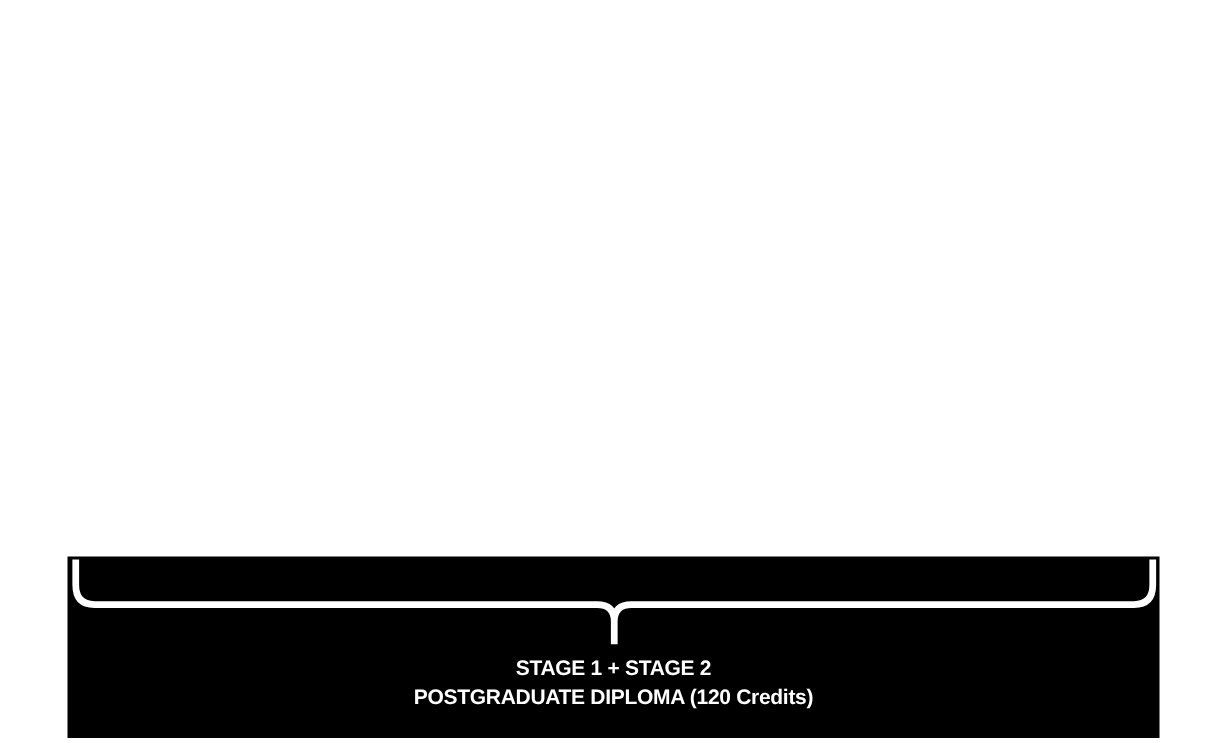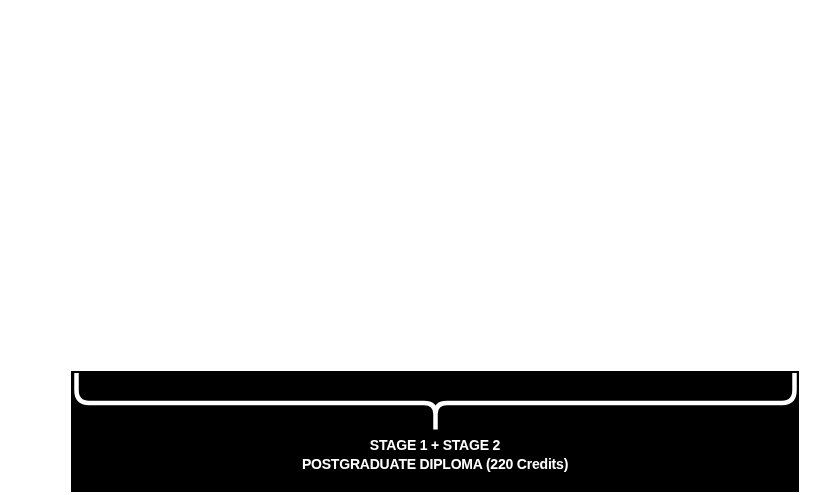--- a/index.html
+++ b/index.html
@@ -9,21 +9,20 @@
     height: 495px;
     background: #ffffff;
     overflow: hidden;
   }
   .canvas {
     position: relative;
     width: 793px;
     height: 495px;
     background: #ffffff;
     font-family: "Liberation Sans", sans-serif;
-    margin-left: 26px;
   }
   .panel-svg {
     position: absolute;
     left: 0;
     top: 0;
     display: block;
   }
   .label-block {
     position: absolute;
     left: 45px;
@@ -49,16 +48,16 @@
   <svg class="panel-svg" width="819" height="495" viewBox="0 0 819 495">
 
     <rect x="45" y="371" width="728" height="121" fill="#000000"></rect>
 
     <path d="M 50.5 373 L 50.5 390 Q 50.5 403 63 403 L 398 403 Q 409.5 403 409.5 414 L 409.5 429.5
              M 768.5 373 L 768.5 390 Q 768.5 403 756 403 L 421 403 Q 409.5 403 409.5 414" fill="none" stroke-width="4.5" stroke="#ffffff"></path>
   </svg>
 
   <div class="label-block">
     <div class="label-line">STAGE 1 + STAGE 2</div>
-    <div class="label-line">POSTGRADUATE DIPLOMA (220 Credits)</div>
+    <div class="label-line">POSTGRADUATE DIPLOMA (120 Credits)</div>
   </div>
 
 </div>
 
 </body></html>

